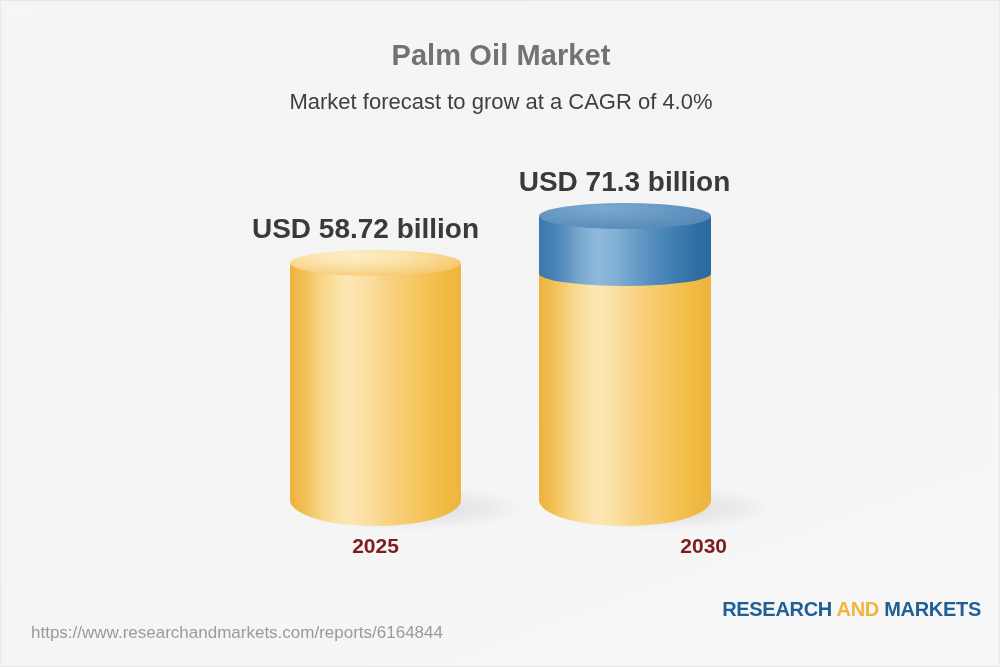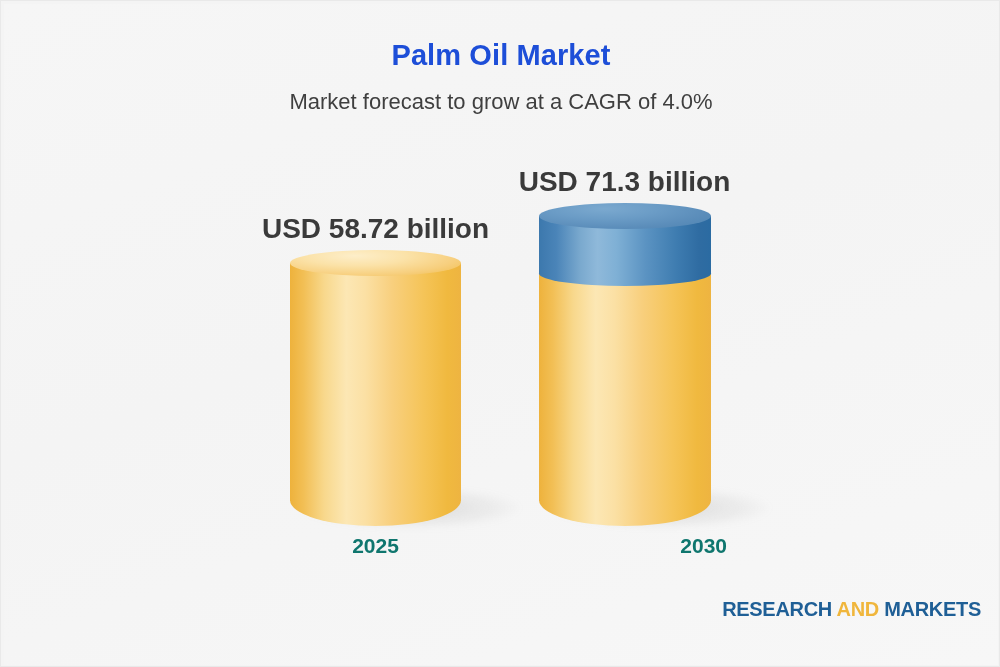--- a/index.html
+++ b/index.html
@@ -34,21 +34,21 @@
 
   
   .title {
     position: absolute;
     left: 0;
     top: 38px;
     width: 1000px;
     text-align: center;
     font-size: 29px;
     font-weight: bold;
-    color: #1d4ed8;
+    color: #737373;
     letter-spacing: 0.1px;
   }
   .subtitle {
     position: absolute;
     left: 0;
     top: 88px;
     width: 1000px;
     text-align: center;
     font-size: 22px;
     font-weight: normal;
@@ -75,21 +75,21 @@
     font-weight: bold;
     color: #3a3a3a;
     white-space: nowrap;
   }
 
   .cat-label {
     position: absolute;
     text-align: center;
     font-size: 21px;
     font-weight: bold;
-    color: #0f766e;
+    color: #7f1d1d;
     white-space: nowrap;
   }
 
   
   .cyl-shadow {
     position: absolute;
     border-radius: 50%;
     background: radial-gradient(ellipse at center, rgba(120,120,120,0.22) 0%, rgba(140,140,140,0.10) 48%, rgba(160,160,160,0.0) 72%);
     filter: blur(3px);
     pointer-events: none;
@@ -213,21 +213,21 @@
 <div class="canvas">
   <div class="inner-frame"></div>
 
   <div class="title">Palm Oil Market</div>
   <div class="subtitle">Market forecast to grow at a CAGR of 4.0%</div>
 
   <div class="plot">
 
     <div class="bar-group">
 
-      <div class="value-label" style="left:189px; top:212px; width:371px;">USD 58.72 billion</div>
+      <div class="value-label" style="left:179px; top:212px; width:371px;">USD 58.72 billion</div>
 
       <div class="cyl-shadow" style="left:300px; top:486px; width:220px; height:42px;"></div>
 
       <div class="cyl-bottom" style="left:289px; top:499px; width:171px; height:26px;">
         <div class="cyl-bottom-inner yellow" style="top:-26px; width:171px; height:52px;"></div>
       </div>
 
       <div class="cyl-body yellow" style="left:289px; top:262px; width:171px; height:238px;"></div>
 
       <div class="cyl-top yellow" style="left:289px; top:249px; width:171px; height:26px;"></div>
@@ -251,18 +251,19 @@
 
       <div class="seg-seam" style="left:538px; top:260px; width:172px; height:25px;"></div>
 
       <div class="cyl-top blue" style="left:538px; top:202px; width:172px; height:26px;"></div>
 
       <div class="cat-label" style="left:554px; top:533px; width:172px;text-align:right;">2030</div>
     </div>
 
   </div>
 
+  <div class="footer-url">https://www.researchandmarkets.com/reports/6164844</div>
 
   <div class="logo">
     <div class="logo-main"><span class="logo-word-blue">RESEARCH</span><span> </span><span class="logo-word-gold">AND</span><span> </span><span class="logo-word-blue">MARKETS</span></div>
   </div>
 
 </div>
 
 </body></html>

